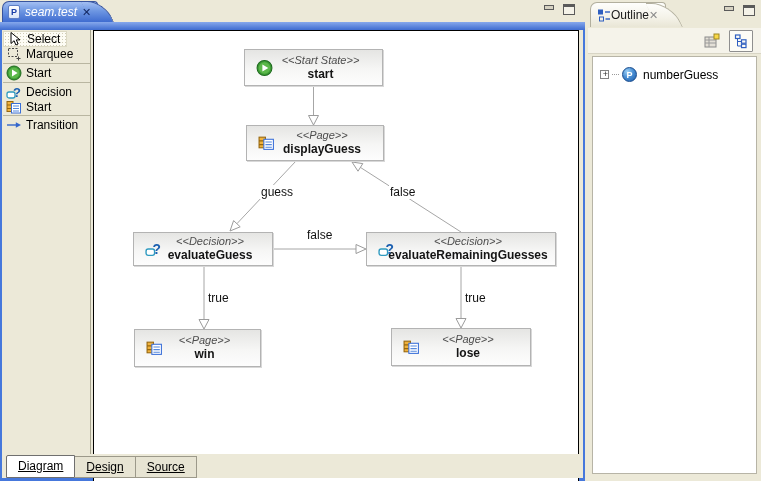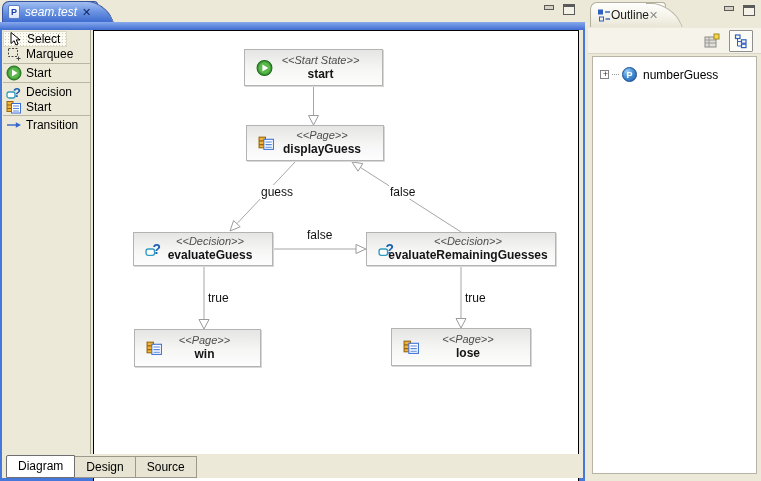--- a/index.html
+++ b/index.html
@@ -68,21 +68,21 @@
     display:flex; flex-direction:column; justify-content:center; align-items:center;
     box-shadow:1px 1px 0 #d8d8d8; cursor:default;
   }
   .node .n-ico { position:absolute; left:11px; top:50%; transform:translateY(-50%); width:17px; height:17px; }
   .node .stereo { font-style:italic; font-size:11px; color:#4d4d4d; line-height:13px; padding-left:14px; }
   .node .nname  { font-weight:bold; font-size:12px; color:#141414; line-height:15px; padding-left:14px; }
   .edge-label { position:absolute; font-size:12px; color:#111; background:#fff; padding:0 1px; cursor:default; }
 
   
   #bottom-tabs { left:2px; top:454px; width:581px; height:24px; display:flex; align-items:flex-end; padding-left:4px; background:#ece9d8; }
-  .btab { height:22px; padding:3px 11px 0 11px; font-size:12px; border:1px solid #9c998a; border-left:none; background:#e7e4d3; cursor:default; }
+  .btab { height:22px; padding:3px 11px 0 11px; font-size:12px; border:1px solid #9c998a; border-left:none; background:#e7e4d3; cursor:default;text-decoration:underline; }
   .btab:first-child { border-left:1px solid #9c998a; border-radius:2px 0 0 0; }
   .btab.active { background:#ffffff; border-color:#6f6f6f; height:23px; font-weight:normal; }
 
   
   #outline-header { left:588px; top:0; width:173px; height:28px; background:#ece9d8; }
   #outline-tab {
     position:absolute; left:2px; top:2px; height:25px; padding:0 7px 0 6px;
     display:flex; align-items:center; 
     background:linear-gradient(180deg,#fefefc 0%,#f4f2e8 60%,#e9e6d6 100%);
     border:1px solid #b2af9e; border-bottom:none; border-radius:7px 4px 0 0; z-index:2;

